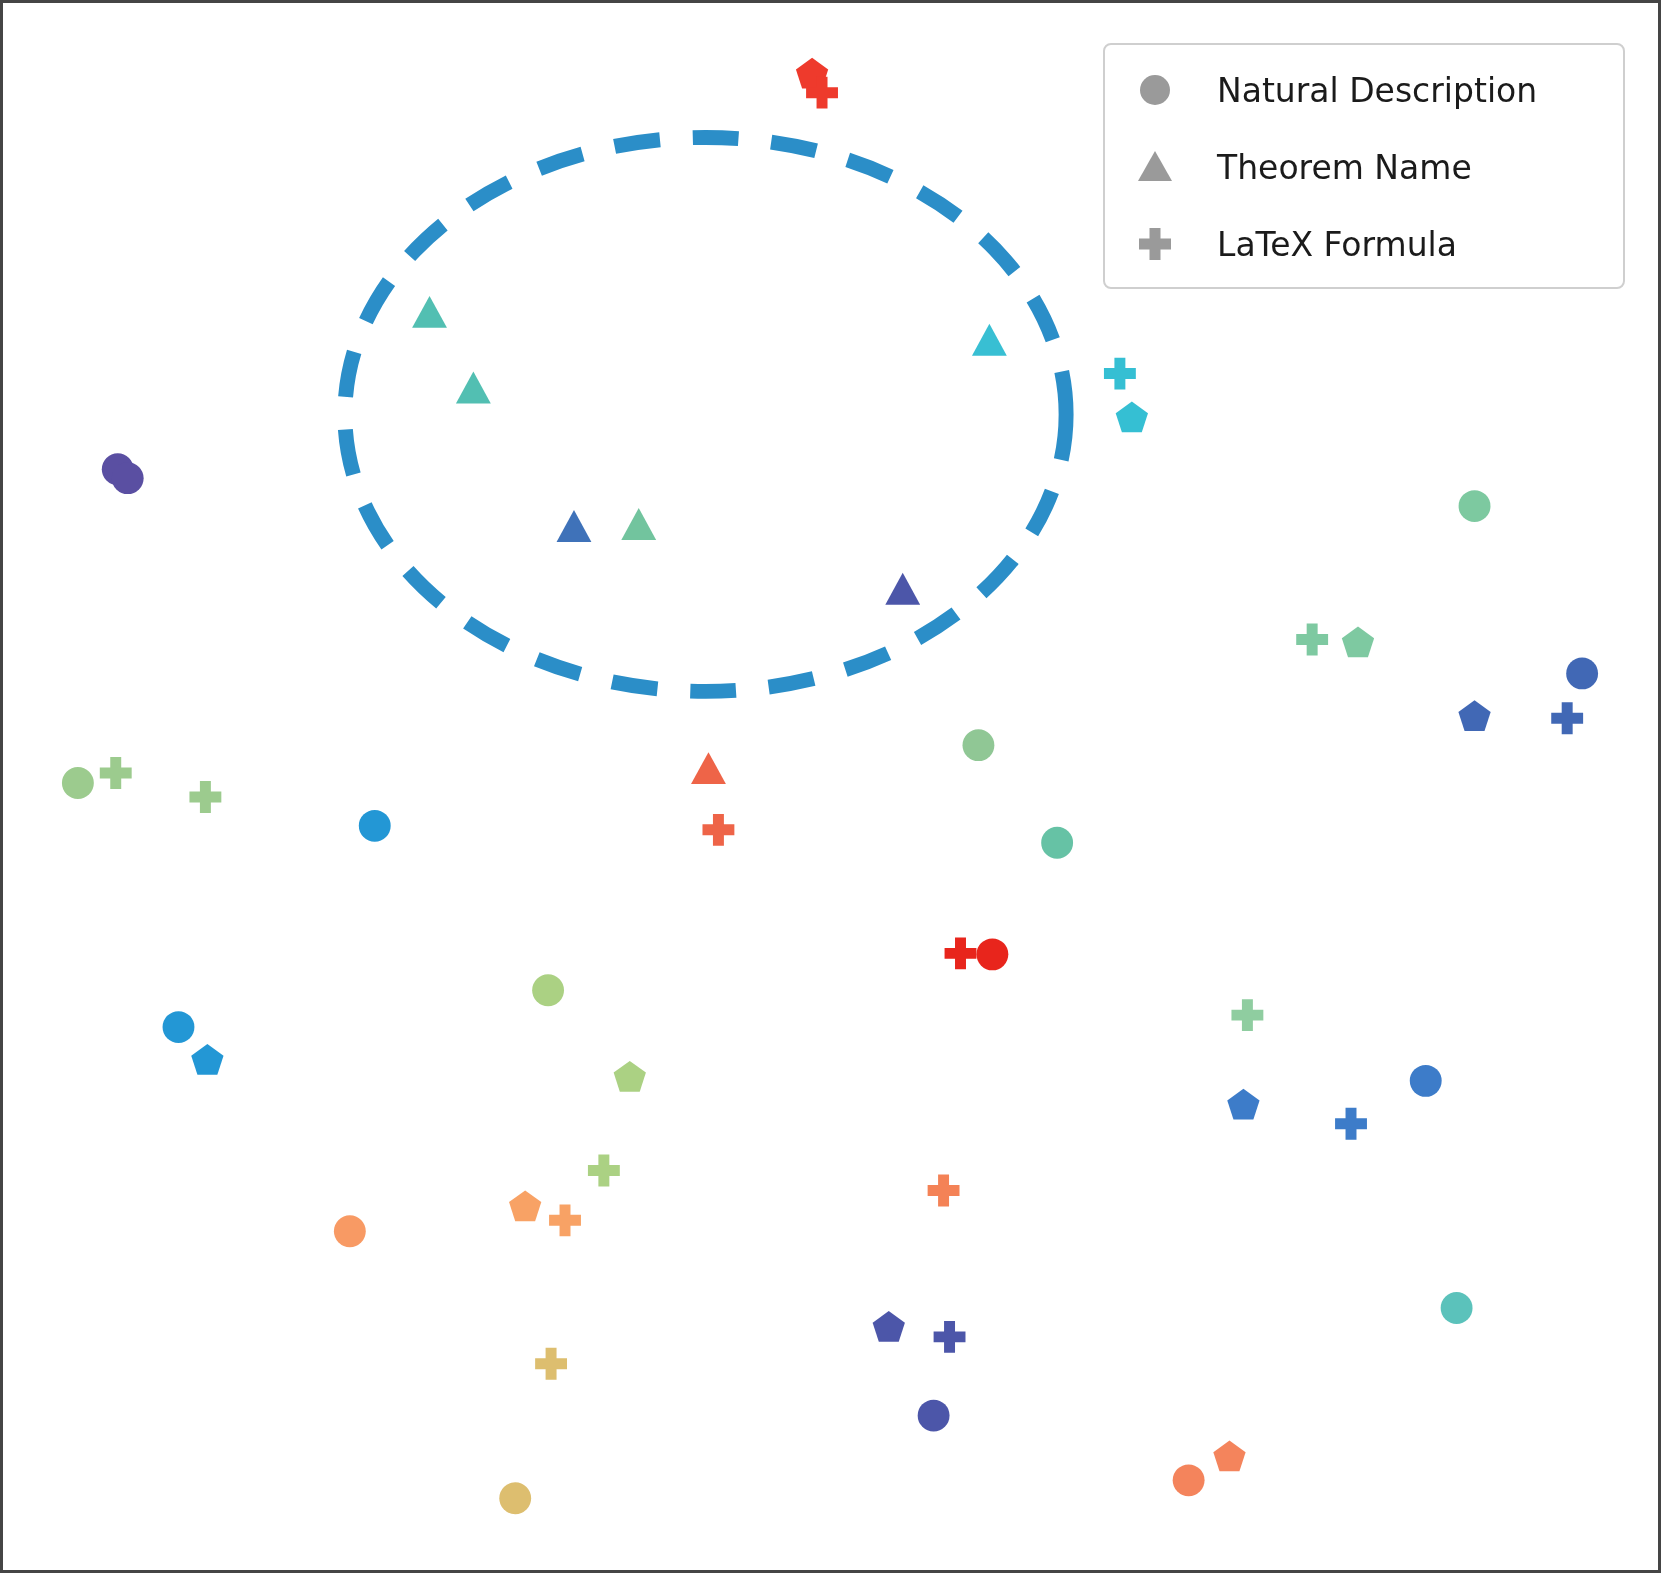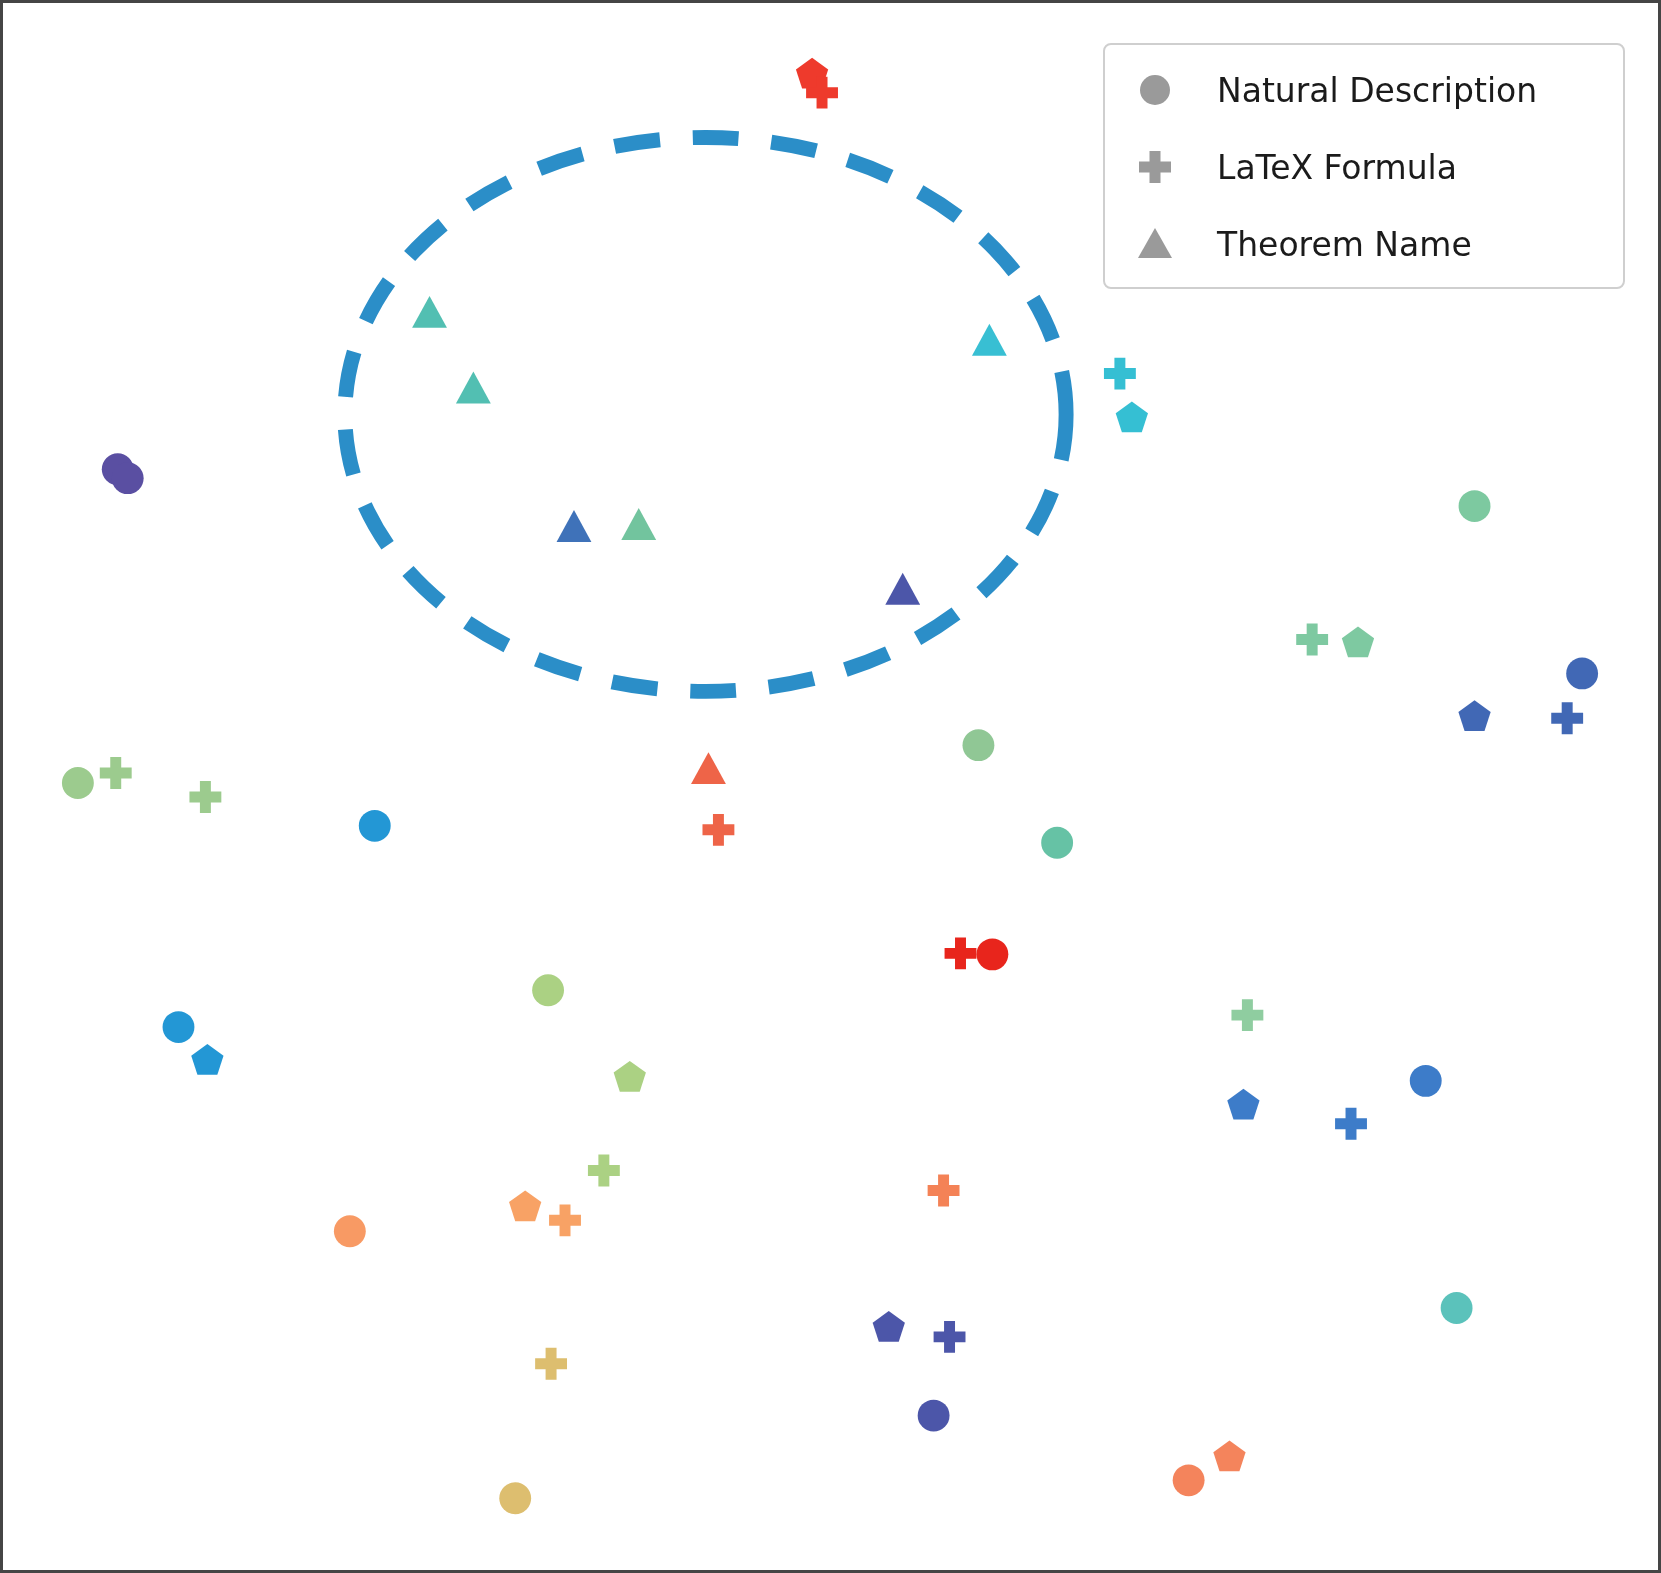--- a/index.html
+++ b/index.html
@@ -90,29 +90,29 @@
     <div class="legend-row">
       <span class="legend-icon">
         <svg width="34" height="34" viewBox="-17 -17 34 34">
             <circle class="legend-shape" r="15" fill="#9a9a9a"></circle>
           </svg>
       </span>
       <span class="legend-label" style="color: rgb(27, 27, 27);">Natural Description</span>
     </div>
     <div class="legend-row">
       <span class="legend-icon">
+        <svg width="36" height="34" viewBox="-18 -17 36 34">
+            <polygon class="legend-shape" points="0,-16 17,14 -17,14" fill="#9a9a9a"></polygon>
+          </svg>
+      </span>
+      <span class="legend-label" style="color: rgb(27, 27, 27);">Theorem Name</span>
+    </div>
+    <div class="legend-row">
+      <span class="legend-icon">
         <svg width="34" height="34" viewBox="-17 -17 34 34">
             <path class="legend-shape" d="M-5.5,-16 H5.5 V-5.5 H16 V5.5 H5.5 V16 H-5.5 V5.5 H-16 V-5.5 H-5.5 Z" fill="#9a9a9a"></path>
           </svg>
       </span>
       <span class="legend-label" style="color: rgb(27, 27, 27);">LaTeX Formula</span>
     </div>
-    <div class="legend-row">
-      <span class="legend-icon">
-        <svg width="36" height="34" viewBox="-18 -17 36 34">
-            <polygon class="legend-shape" points="0,-16 17,14 -17,14" fill="#9a9a9a"></polygon>
-          </svg>
-      </span>
-      <span class="legend-label" style="color: rgb(27, 27, 27);">Theorem Name</span>
-    </div>
   </div>
 
 </div>
 
 </body></html>

